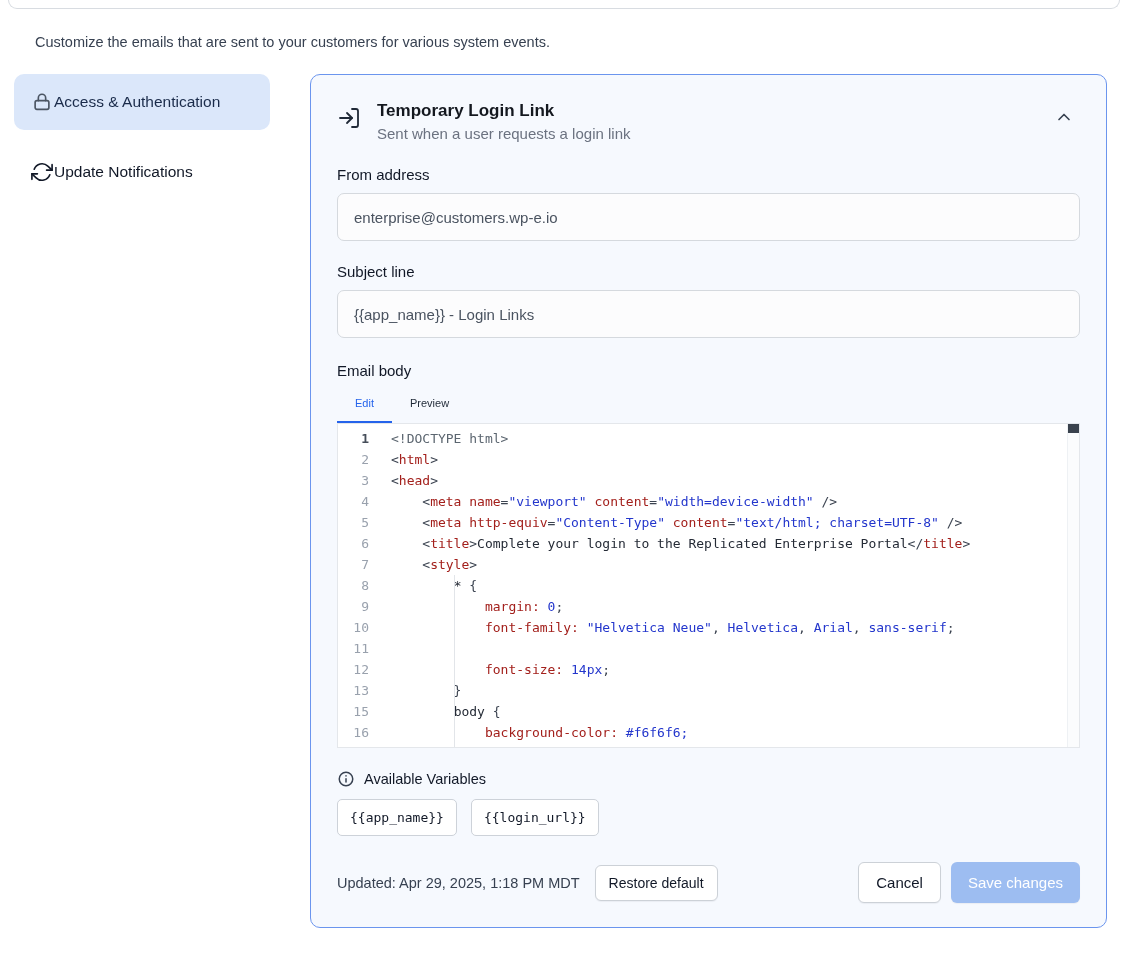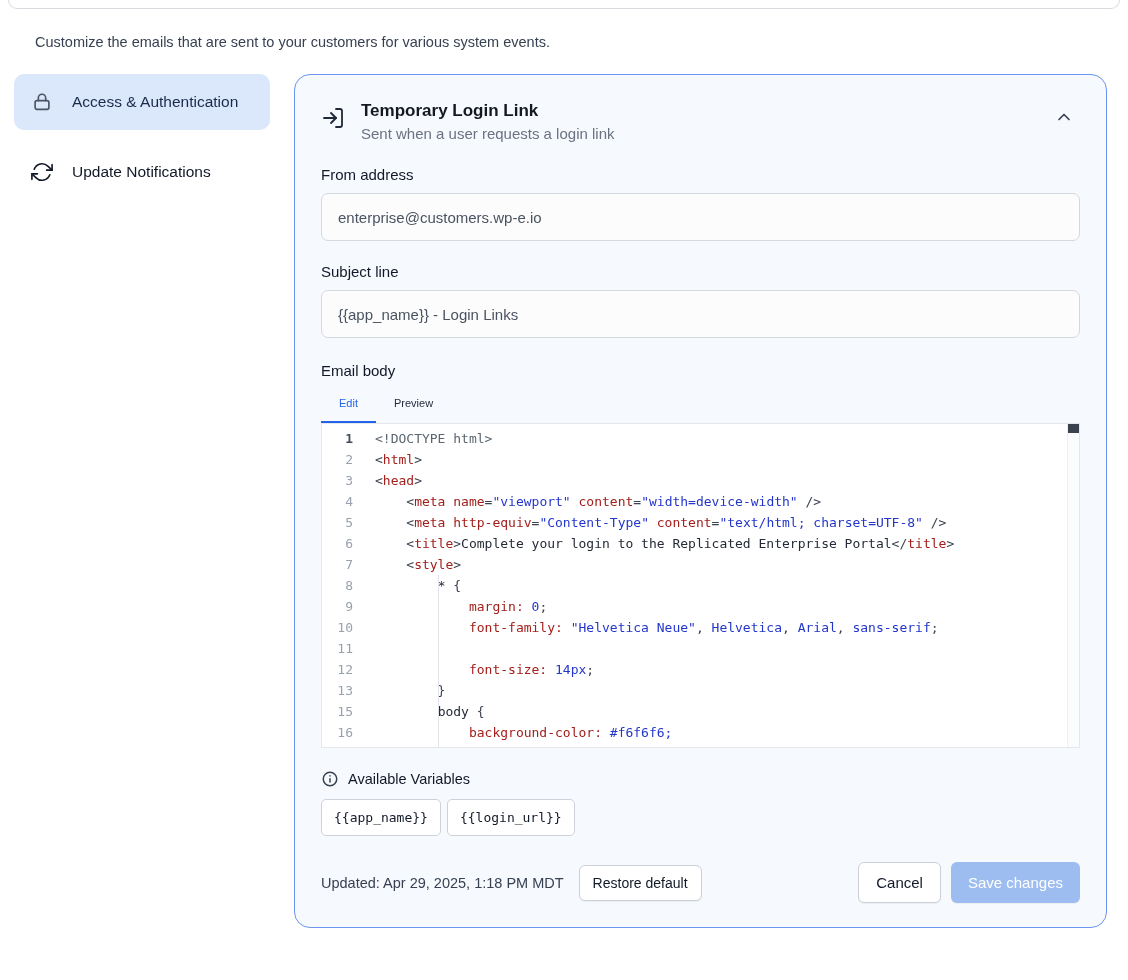--- a/index.html
+++ b/index.html
@@ -10,31 +10,31 @@
     border-radius:0 0 10px 10px; }
 
   .head-block { padding:14px 35px 0 35px; }
   .page-title { font-size:19px; font-weight:700; color:#0b0f17; letter-spacing:.1px; }
   .page-sub { margin-top:11px; font-size:14.5px; color:#374151; }
 
   .layout { display:flex; gap:24px; margin:24px 21px 0 14px; align-items:flex-start; }
 
   
   .sidebar { width:256px; flex:0 0 256px; }
-  .sb-item { display:flex; gap:18px; align-items:flex-end; padding:16px; border-radius:10px;
+  .sb-item { display:flex; align-items:flex-end; padding:16px; border-radius:10px;
     cursor:pointer; }
   .sb-item.active { background:#dbe7fa; }
   .sb-item.active .sb-label { color:#1a2b4a; }
   .sb-item + .sb-item { margin-top:14px; }
   .sb-icon { width:24px; height:24px; flex:0 0 24px; display:flex; align-items:center; justify-content:center; }
   .sb-label { font-size:15.5px; line-height:24px; color:#111827; }
 
   
-  .panel { flex:1; border:1px solid #6b95ee; background:#f6f9fe; border-radius:16px;
-    padding:26px 26px 24px 26px; }
+  .panel { flex:1; border:1px solid #6b95ee; background:#f6f9fe; border-radius:10px;
+    padding:26px 26px 24px 26px;margin-left:16px; }
   .panel-head { display:flex; align-items:flex-start; gap:16px; }
   .panel-icon { margin-top:5px; display:flex; }
   .panel-head-text h2 { font-size:17px; font-weight:700; color:#14181f; }
   .panel-head-text p { margin-top:4px; font-size:15px; color:#6b7280; }
   .collapse-btn { margin-left:auto; background:none; border:none; cursor:pointer; padding:6px; display:flex; }
 
   .f-label { display:block; font-size:15px; color:#111827; margin:22px 0 10px; }
   .f-label.first { margin-top:24px; }
   .f-label.body-label { margin-top:24px; margin-bottom:6px; }
   .input { width:100%; height:48px; border:1px solid #d5d9de; border-radius:7px;
@@ -61,21 +61,21 @@
   .tk-str, .tk-val { color:#2336cc; }
   .tk-sel, .tk-txt { color:#252b36; }
   .indent-guide { position:absolute; left:116px; top:151px; bottom:0; width:1px; background:#e2e5e9; }
   .scroll-track { position:absolute; top:0; right:0; width:12px; height:100%;
     background:#fbfcfd; border-left:1px solid #eef1f4; }
   .scroll-thumb { position:absolute; top:0; left:0; width:100%; height:9px; background:#3a424d; }
 
   
   .vars-head { display:flex; align-items:center; gap:9px; margin-top:22px;
     font-size:14.5px; color:#111827; }
-  .chips { display:flex; gap:6px; margin-top:11px; }
+  .chips { display:flex; gap:14px; margin-top:11px; }
   .chip { font:13px "DejaVu Sans Mono", monospace; padding:10px 12px; background:#fff;
     border:1px solid #cdd2d9; border-radius:5px; color:#111827; cursor:pointer; }
 
   
   .panel-foot { display:flex; align-items:center; margin-top:26px; }
   .updated { font-size:14.5px; color:#374151; }
   .btn { font-family:"Liberation Sans", sans-serif; font-size:14px; border-radius:6px;
     border:1px solid #ccd1d7; background:#fff; color:#111827; cursor:pointer;
     box-shadow:0 1px 1px rgba(16,24,40,.05); }
   .btn-restore { margin-left:15px; padding:9px 13px; }

